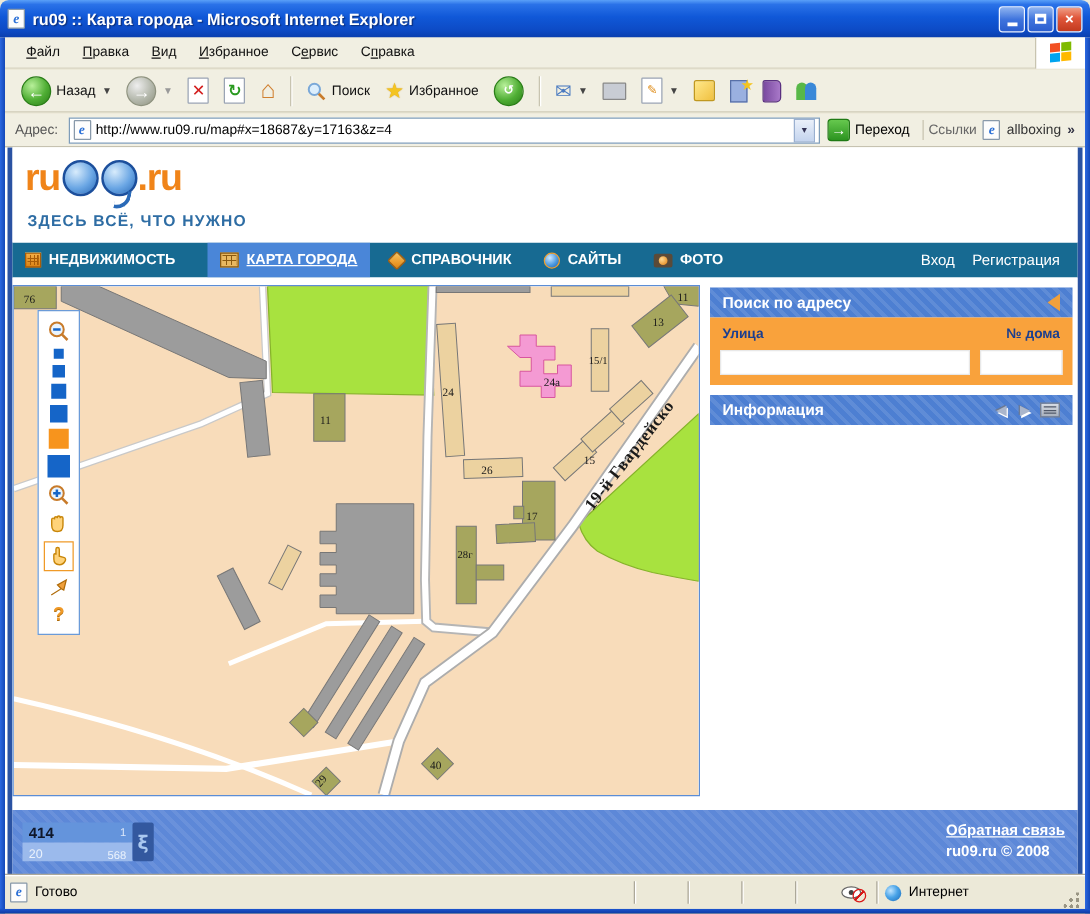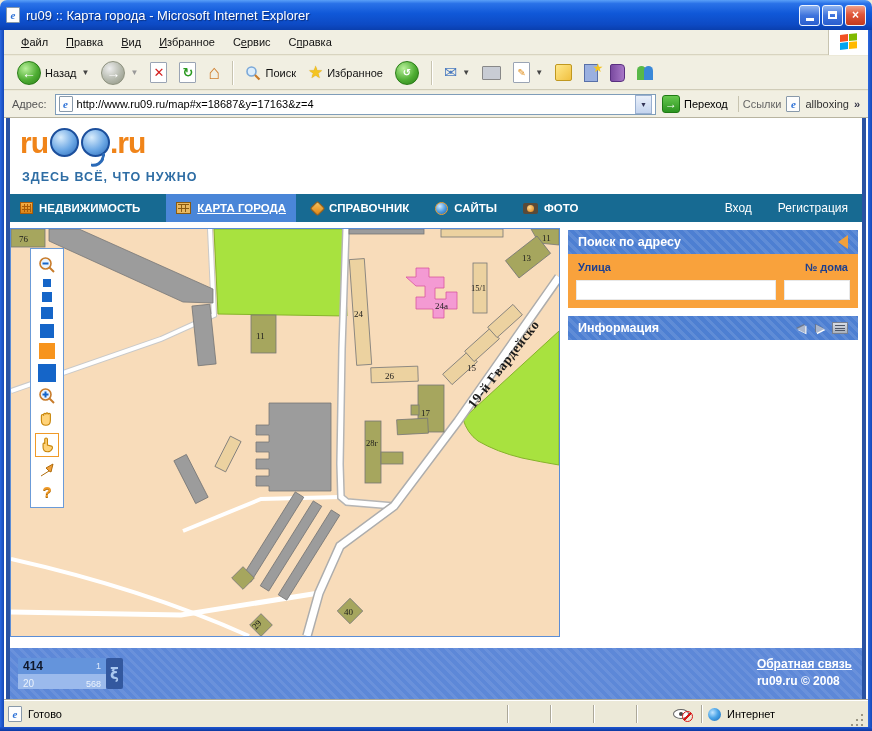--- a/index.html
+++ b/index.html
@@ -3,21 +3,21 @@
 <meta charset="utf-8">
 <style>
   html,body{margin:0;padding:0;background:#555;}
   *{box-sizing:border-box;}
   .window{position:relative;width:872px;height:731px;background:#ece9d8;overflow:hidden;
           font-family:"Liberation Sans","DejaVu Sans",sans-serif;font-size:11px;}
   
   .titlebar{position:absolute;left:0;top:0;width:872px;height:30px;border-radius:7px 7px 0 0;
     background:linear-gradient(180deg,#5aa0f8 0%,#2a72e8 12%,#1058d8 45%,#0d4ac4 82%,#0a3fae 100%);
     display:flex;align-items:center;padding:0 6px;color:#fff;}
-  .title-text{font-weight:normal;font-size:13px;text-shadow:1px 1px 1px #0a2d78;margin-left:6px;flex:1;
+  .title-text{font-weight:bold;font-size:13px;text-shadow:1px 1px 1px #0a2d78;margin-left:6px;flex:1;
     white-space:nowrap;overflow:hidden;}
   .winbtn{width:21px;height:21px;border-radius:3px;border:1px solid #eef4ff;margin-left:2px;
     background:linear-gradient(180deg,#8fb4f0 0%,#3f74dd 50%,#2a5ecf 100%);
     color:#fff;font-weight:bold;display:flex;align-items:center;justify-content:center;font-size:12px;}
   .winbtn.close{background:linear-gradient(180deg,#f0a088 0%,#e0563a 45%,#c23a1e 100%);}
   .winbtn .minbar{width:8px;height:3px;background:#fff;margin-top:9px;}
   .winbtn .maxbox{width:9px;height:8px;border:2px solid #fff;border-top-width:3px;}
   .ie-icon{width:14px;height:16px;background:#fdfdfd;border:1px solid #8899aa;border-radius:1px;
     display:inline-flex;align-items:center;justify-content:center;
     color:#2a6fd6;font:bold italic 11px "Liberation Serif",serif;flex:none;}
@@ -68,21 +68,21 @@
   .logo-ru{color:#f08419;font:bold 30px "Liberation Sans",sans-serif;letter-spacing:-1px;}
   .lens{width:29px;height:29px;border-radius:50%;margin:2px 0 0 2px;position:relative;
     background:radial-gradient(circle at 35% 30%,#d8ecfc,#6aa6e4 55%,#2a6ab8);border:2px solid #1c4f9c;}
   .lens.tail::after{content:'';position:absolute;left:9px;bottom:-13px;width:9px;height:13px;
     border:3px solid #2a6ab8;border-top:none;border-left:none;border-radius:0 0 12px 0;transform:rotate(12deg);}
   .tagline{position:absolute;left:12px;top:52px;color:#2e6da4;font-weight:bold;font-size:12.5px;letter-spacing:1px;}
   .navbar{height:28px;background:#176a92;display:flex;align-items:center;padding:0 10px;color:#fff;}
   .nav-item{display:flex;align-items:center;gap:6px;font-weight:bold;font-size:11.5px;margin-right:26px;height:28px;text-align:center;}
   .nav-item.active{background:#4a86d8;padding:0 10px;margin-right:16px;}
   .nav-item.active .nav-label{text-decoration:underline;}
-  .auth{margin-left:auto;display:flex;gap:26px;font-size:12px;padding-right:4px;}
+  .auth{margin-left:auto;display:flex;gap:14px;font-size:12px;padding-right:4px;}
   .ic-build{width:13px;height:12px;background:linear-gradient(180deg,#f6b24a,#d87f12);
     box-shadow:inset 0 0 0 1px #a85c08;position:relative;}
   .ic-build::after{content:'';position:absolute;inset:2px;background:
     repeating-linear-gradient(90deg,transparent 0 2px,#a85c08 2px 3px),repeating-linear-gradient(0deg,transparent 0 2px,#a85c08 2px 3px);}
   .ic-diamond{width:11px;height:11px;background:linear-gradient(135deg,#f8c35e,#e0830f);transform:rotate(45deg);
     border:1px solid #b06008;border-radius:2px;}
   .ic-map{width:15px;height:12px;background:#e8b860;border:1px solid #8a5a10;position:relative;}
   .ic-map::after{content:'';position:absolute;inset:1px;background:
     repeating-linear-gradient(90deg,transparent 0 3px,#8a5a10 3px 4px),repeating-linear-gradient(0deg,transparent 0 3px,#8a5a10 3px 4px);}
   .ic-globe{width:13px;height:13px;border-radius:50%;background:radial-gradient(circle at 35% 30%,#cfe8ff,#4d9ae0 55%,#1a60b0);

